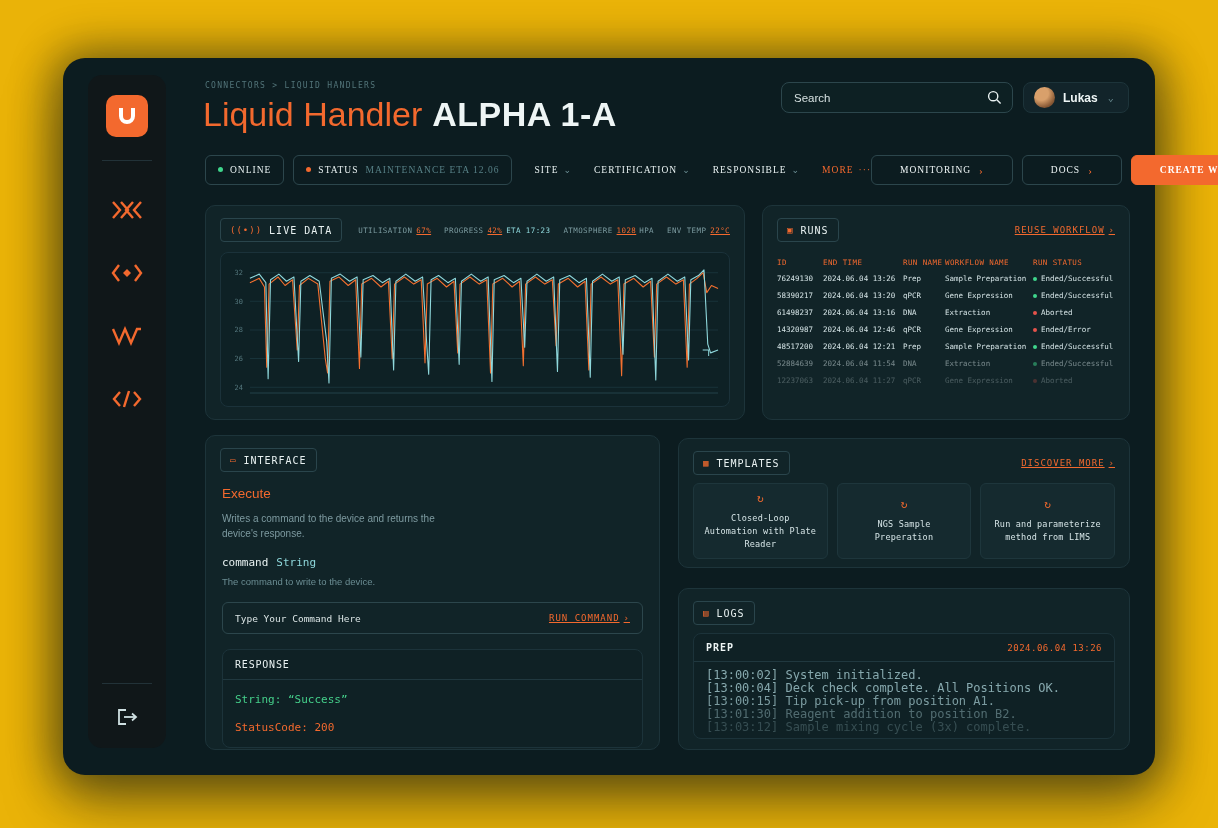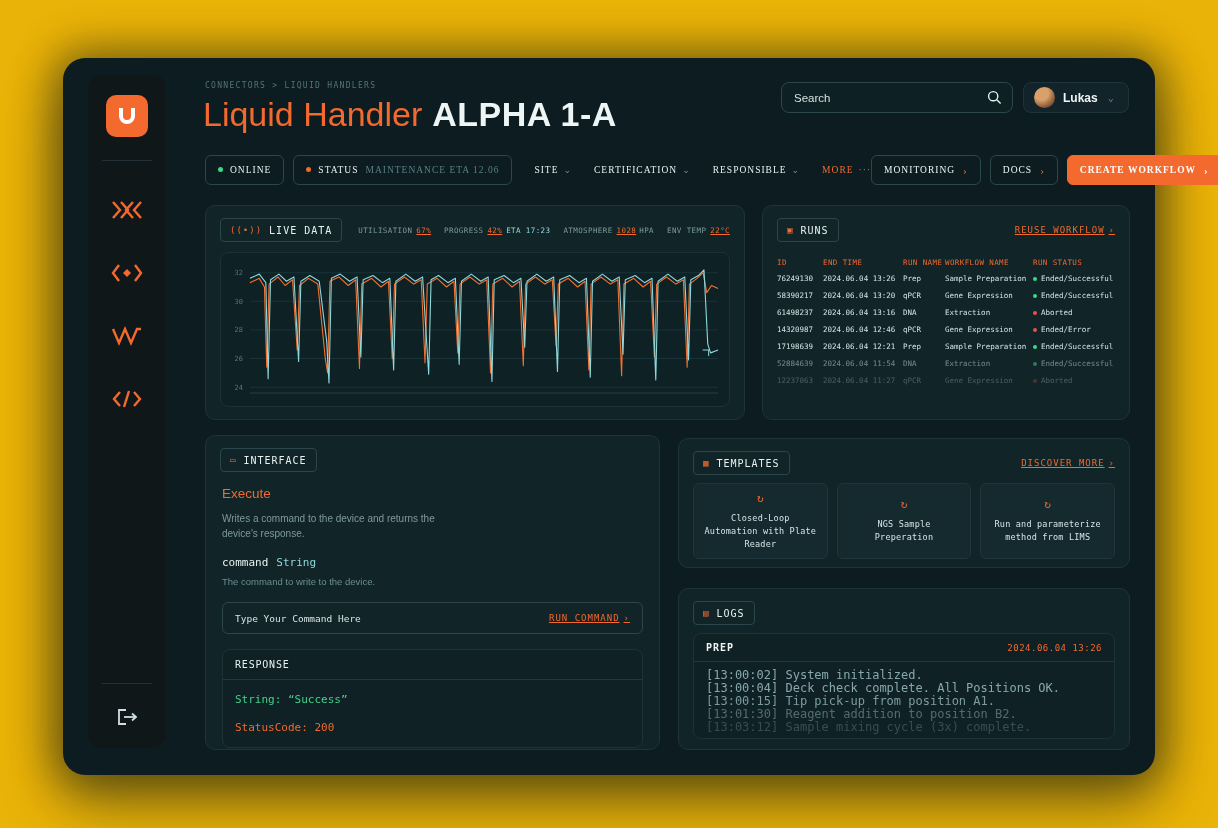--- a/index.html
+++ b/index.html
@@ -55,21 +55,21 @@
   .pill + .pill { margin-left:9px; }
   .dot { width:5px; height:5px; border-radius:50%; display:inline-block; flex:0 0 auto; }
   .dot.g { background:#3fd68c; } .dot.o { background:#f3692e; }
   .pill-val { color:#578086; }
   .dd { margin-left:22px; font-size:9.5px; letter-spacing:1px; color:#e8f1f1; cursor:pointer;
         white-space:nowrap; }
   .dd .chev { color:#6f9298; margin-left:5px; font-size:9px; }
   .dd.more { color:#f3692e; }
   .dd.more .dots { margin-left:5px; letter-spacing:1px; }
   .btn { height:30px; border:1px solid #2c464c; border-radius:6px; background:none; cursor:pointer;
-         display:inline-flex; align-items:center; gap:8px; padding:0 12px; font-family:inherit;
+         display:inline-flex; align-items:center; gap:8px; padding:0 28px; font-family:inherit;
          font-size:9.5px; letter-spacing:1px; color:#eef5f5; white-space:nowrap; }
   .btn .ar { color:#f3692e; font-size:11px; }
   .btn.mon { margin-left:auto; }
   .btn + .btn { margin-left:9px; }
   .btn.primary { background:#f3692e; border-color:#f3692e; color:#ffffff; font-weight:700; }
   .btn.primary .ar { color:#ffffff; }
 
   
   .panel { position:absolute; background:#112428; border:1px solid #1d343a; border-radius:10px; }
   .panel-head { position:absolute; top:12px; left:14px; right:14px; display:flex;
@@ -315,21 +315,21 @@
               <span class="cell status"><i class="dot" style="background: rgb(229, 83, 75);"></i>Aborted</span>
             </div>
             <div class="run-row" style="opacity: 1;">
               <span class="cell">14320987</span>
               <span class="cell">2024.06.04 12:46</span>
               <span class="cell">qPCR</span>
               <span class="cell">Gene Expression</span>
               <span class="cell status"><i class="dot" style="background: rgb(229, 83, 75);"></i>Ended/Error</span>
             </div>
             <div class="run-row" style="opacity: 1;">
-              <span class="cell">17198639</span>
+              <span class="cell">48517200</span>
               <span class="cell">2024.06.04 12:21</span>
               <span class="cell">Prep</span>
               <span class="cell">Sample Preparation</span>
               <span class="cell status"><i class="dot" style="background: rgb(63, 214, 140);"></i>Ended/Successful</span>
             </div>
             <div class="run-row" style="opacity: 0.5;">
               <span class="cell">52884639</span>
               <span class="cell">2024.06.04 11:54</span>
               <span class="cell">DNA</span>
               <span class="cell">Extraction</span>

